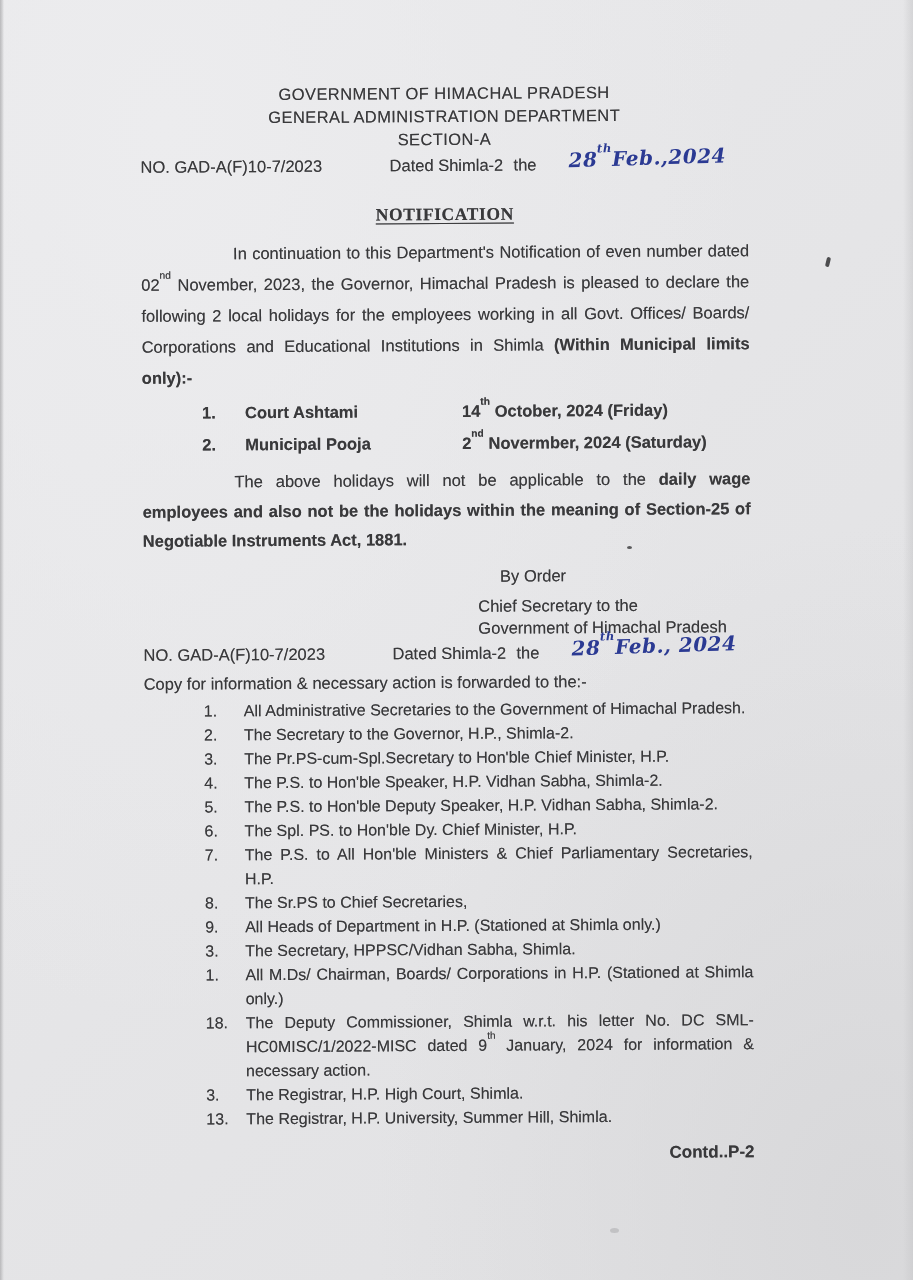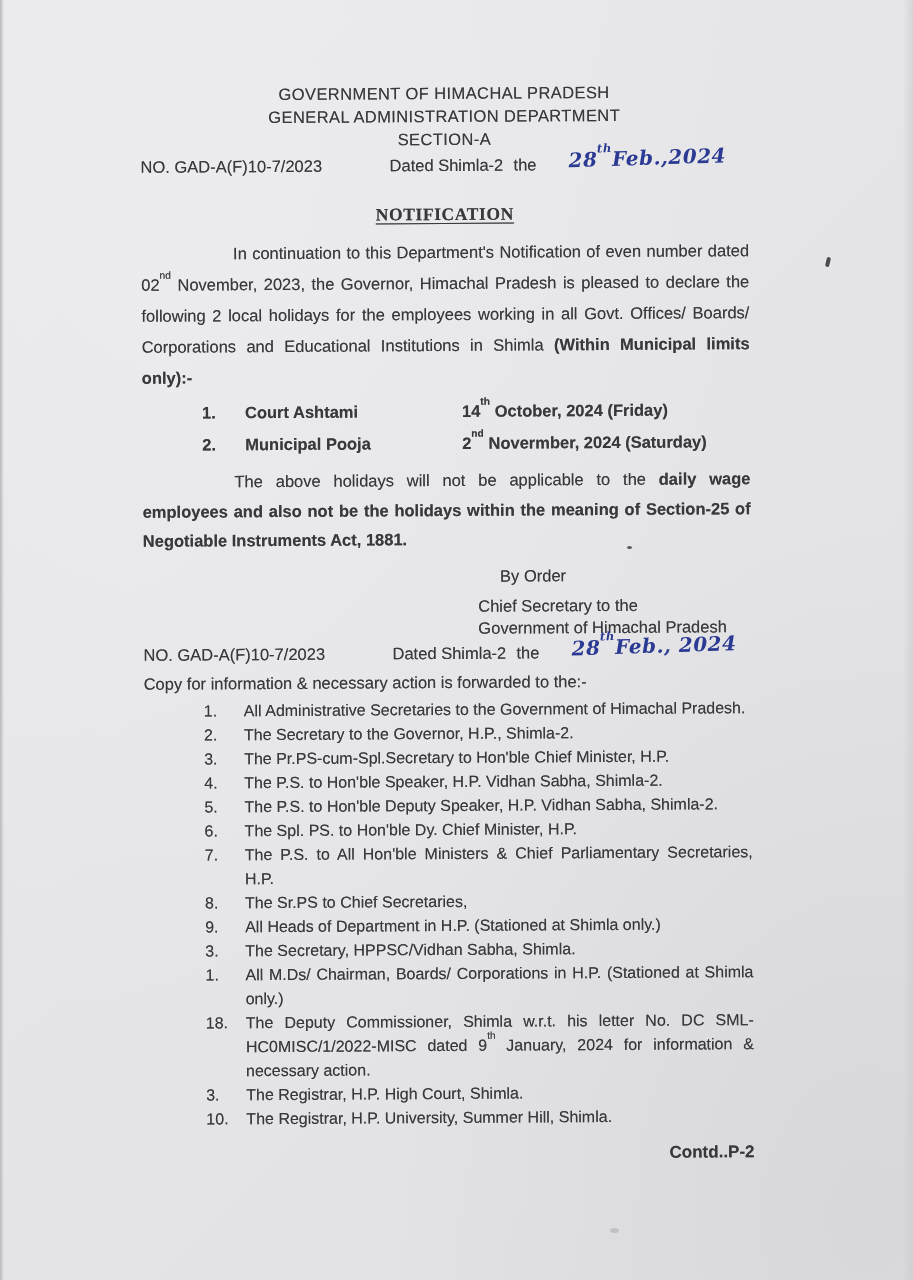--- a/index.html
+++ b/index.html
@@ -175,21 +175,21 @@
         </div>
         <div class="li">
           <span class="num">18.</span>
           <span class="txt">The Deputy Commissioner, Shimla w.r.t. his letter No. DC SML-HC0MISC/1/2022-MISC dated 9<sup>th</sup> January, 2024 for information &amp; necessary action.</span>
         </div>
         <div class="li">
           <span class="num">3.</span>
           <span class="txt">The Registrar, H.P. High Court, Shimla.</span>
         </div>
         <div class="li">
-          <span class="num">10.</span>
+          <span class="num">13.</span>
           <span class="txt">The Registrar, H.P. University, Summer Hill, Shimla.</span>
         </div>
       </div>
 
     <div class="footer">Contd..P-2</div>
   </div>
 
   <div class="speck1"></div>
   <div class="speck2"></div>
   <div class="speck3"></div>

